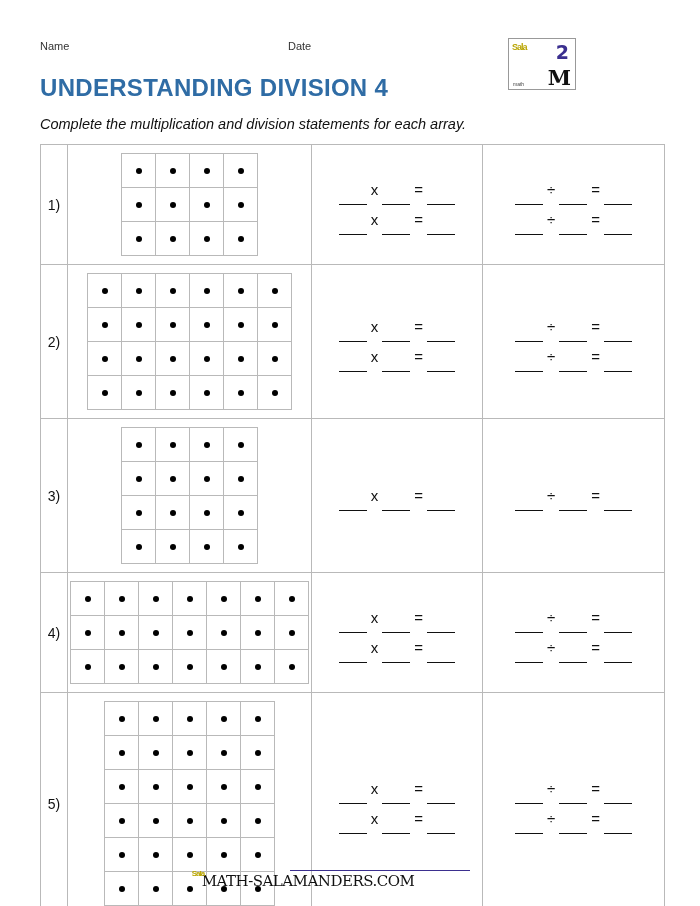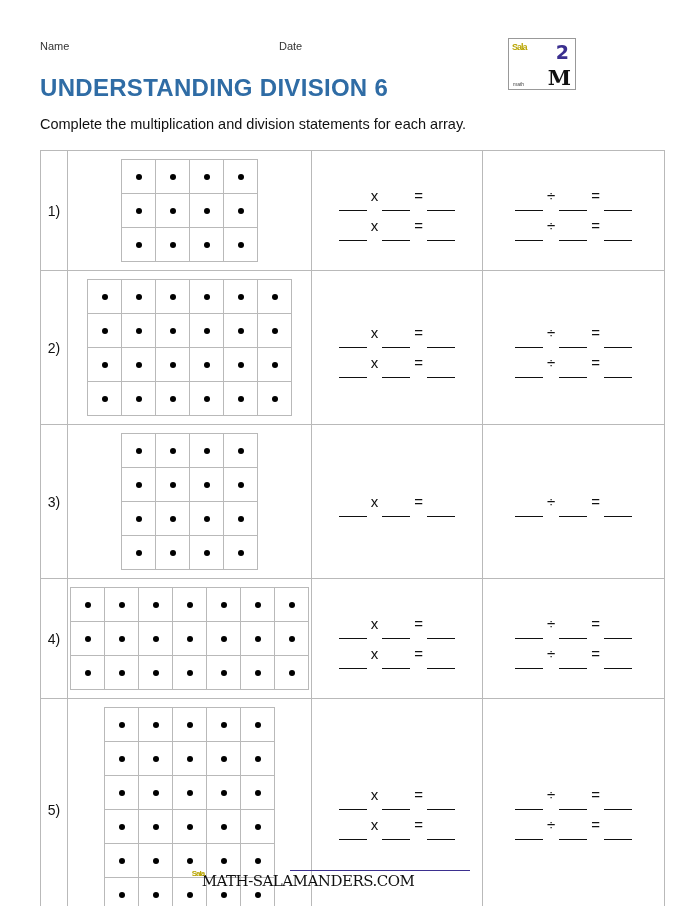--- a/index.html
+++ b/index.html
@@ -29,21 +29,21 @@
   }
   .name-label {
     position: absolute;
     left: 0;
     top: 40px;
     font-size: 11px;
     color: #333;
   }
   .date-label {
     position: absolute;
-    left: 239px;
+    left: 248px;
     top: 40px;
     font-size: 11px;
     color: #333;
     text-align: right;
   }
   .logo-box {
     position: absolute;
     right: 0;
     top: 38px;
     width: 68px;
@@ -95,23 +95,24 @@
     color: #444;
   }
   .title {
     margin: 16px 0 0 0;
     font-size: 24px;
     font-weight: bold;
     color: #2f6ca5;
     letter-spacing: 0.3px;
   }
   .subtitle {
-    margin: 14px 0 18px 0;
+    margin: 14px 0 12px 0;
     font-size: 14.5px;
     color: #111;
+    font-style: italic;
   }
   
   table.ws {
     border-collapse: collapse;
     width: 620px;
     table-layout: fixed;
   }
   table.ws td {
     border: 1px solid #b9b9b9;
     vertical-align: middle;
@@ -230,21 +231,21 @@
     <div class="logo-box">
       <div class="logo-inner">
         <div class="logo-sal">Sala</div>
         <div class="logo-num">2</div>
         <div class="logo-m">M</div>
         <div class="logo-small">math</div>
       </div>
     </div>
   </div>
 
-  <h1 class="title">UNDERSTANDING DIVISION 6</h1>
+  <h1 class="title">UNDERSTANDING DIVISION 4</h1>
   <p class="subtitle">Complete the multiplication and division statements for each array.</p>
 
   <table class="ws">
     <tbody id="ws-body">
         <tr>
           <td class="num-col">1)</td>
           <td class="array-col">
             <div class="array-wrap">
               <table class="grid">
                 <tbody>

